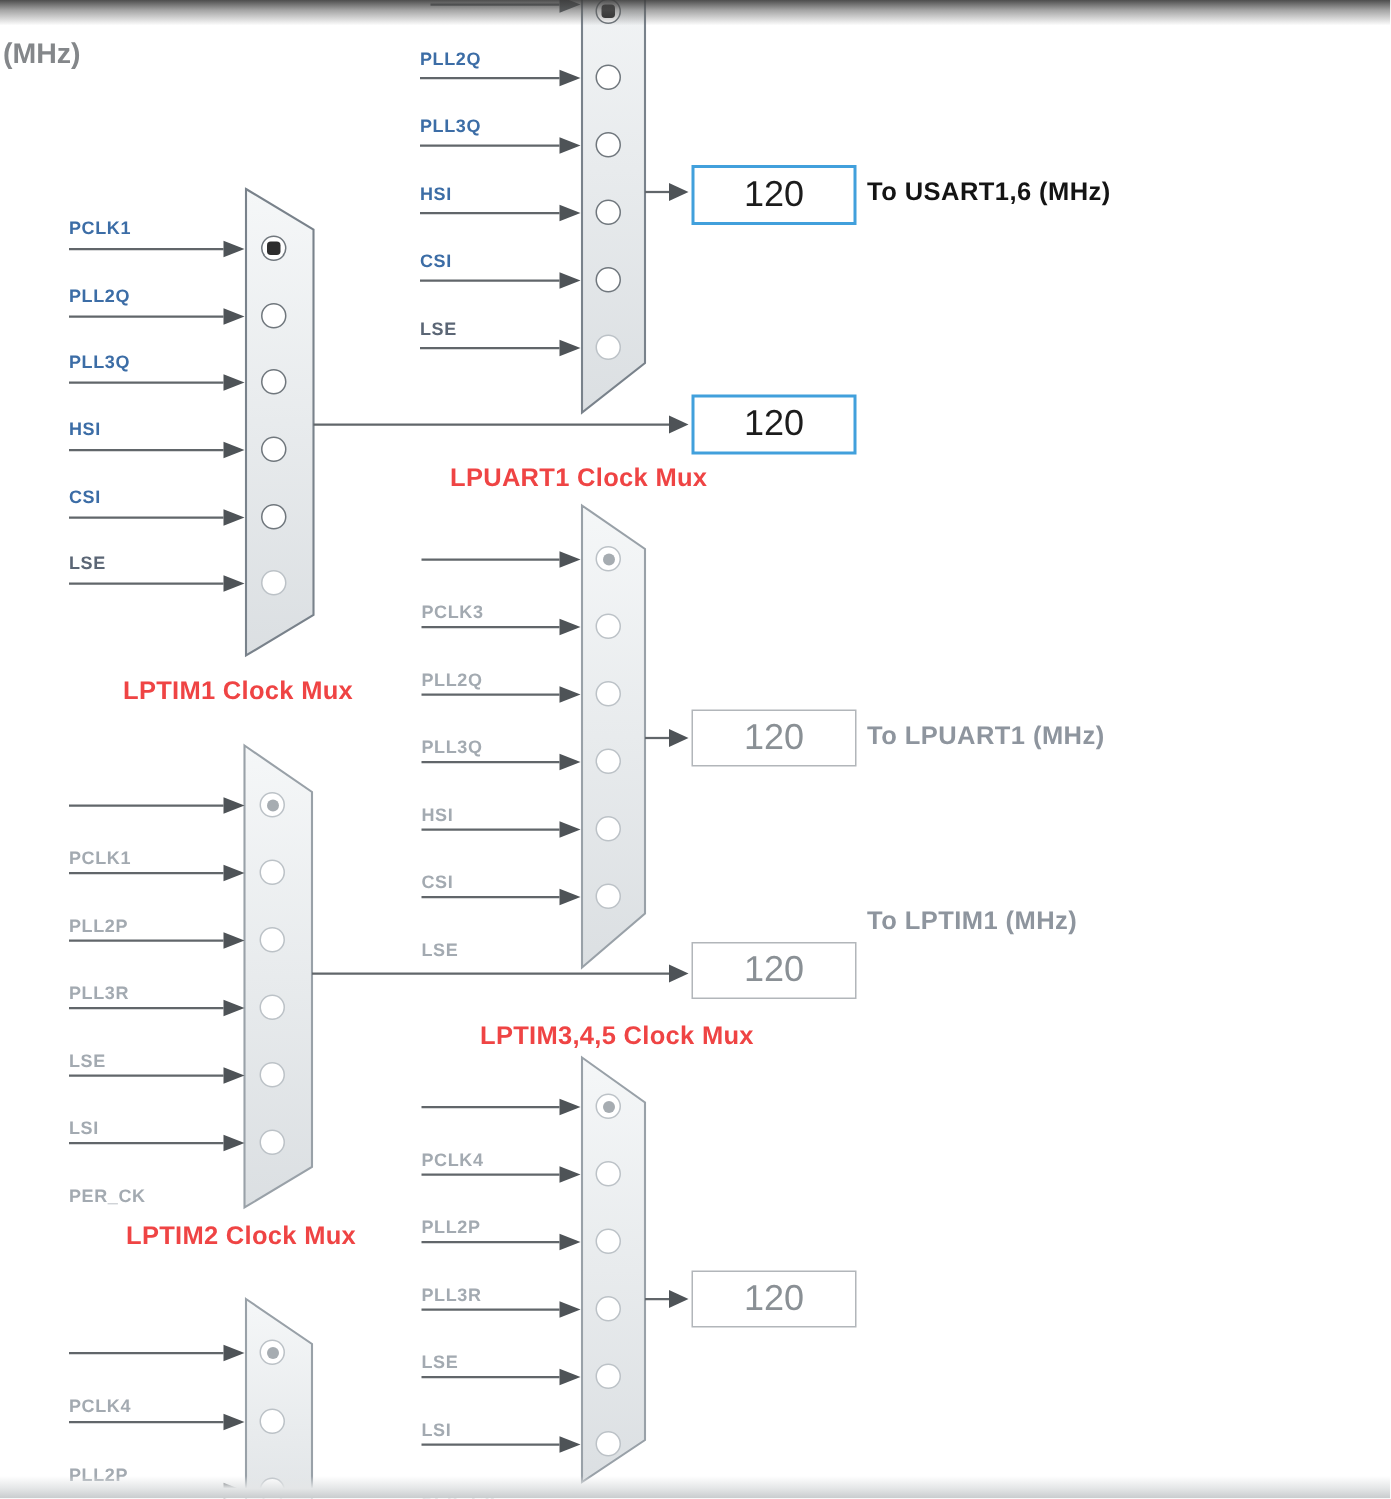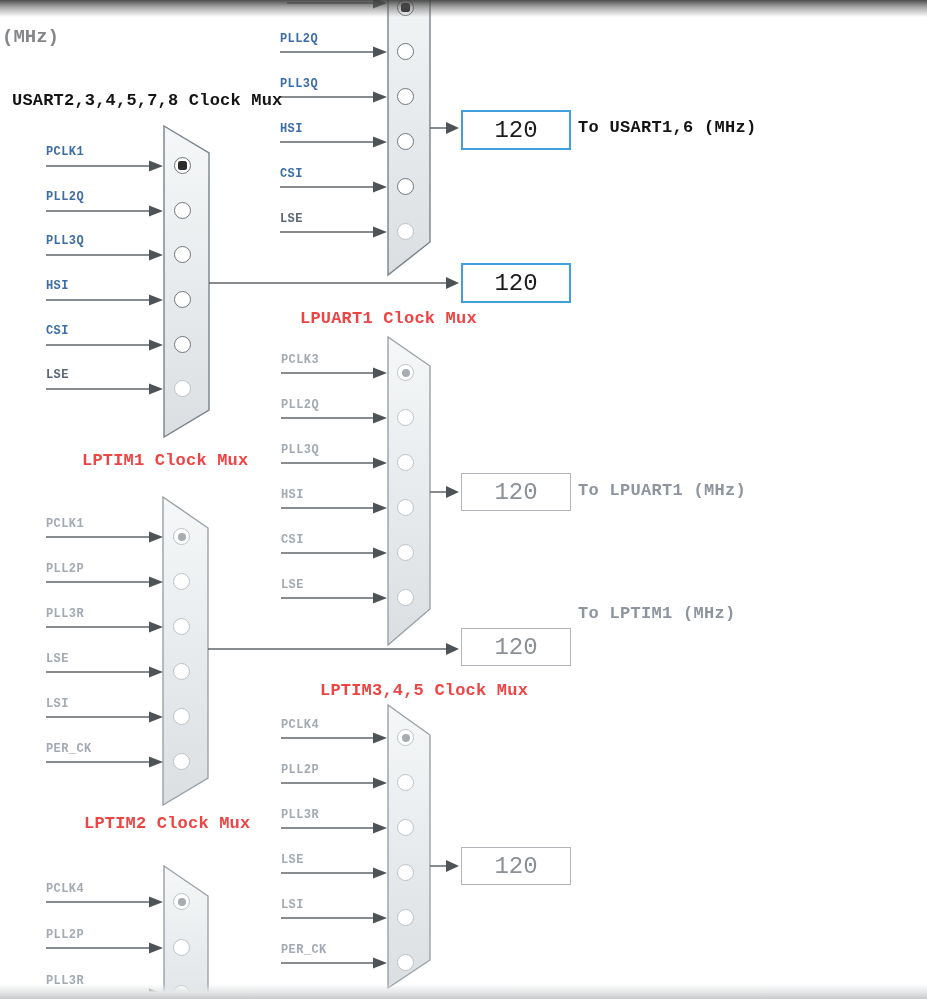--- a/index.html
+++ b/index.html
@@ -1,25 +1,25 @@
 <!DOCTYPE html>
 <html><head>
 <meta charset="utf-8">
 <style>
   html,body{margin:0;padding:0;background:#fff;}
   #screen{
     position:relative;width:927px;height:999px;overflow:hidden;background:#ffffff;
-    font-family:Liberation Mono, monospace;
+    font-family:Liberation Sans, sans-serif;
   }
   svg{position:absolute;left:0;top:0;}
   
   .sig{position:absolute;font-weight:bold;font-size:12px;line-height:20px;
        letter-spacing:.4px;color:#3c6da6;white-space:nowrap;}
   .sig.slate{color:#5b6675;}
-  .sig.gray{color:#a3aab1;}
+  .sig.gray{color:#a3aab1;margin-top:48px;}
   
   .title{position:absolute;font-weight:bold;font-size:17px;line-height:19px;
          letter-spacing:.2px;color:#ef4444;white-space:nowrap;}
   .title.black{color:#141414;}
   
   .vbox{position:absolute;width:110px;height:40px;box-sizing:border-box;
         border:2px solid #41a0dc;background:#fff;display:flex;align-items:center;
         justify-content:center;font-size:24px;color:#1c1c1c;}
   .vbox.gray{border:1px solid #b2b6ba;height:38px;color:#8a9095;}
   
@@ -167,21 +167,20 @@
         <polygon points="446,486 446,498 459,492" stroke="none"></polygon>
       <line x1="208" y1="649" x2="446" y2="649"></line>
         <polygon points="446,643 446,655 459,649" stroke="none"></polygon>
       <line x1="430" y1="866" x2="446" y2="866"></line>
         <polygon points="446,860 446,872 459,866" stroke="none"></polygon>
     </g>
   </svg>
 
   <div class="unit">(MHz)</div>
 
-  <div class="title black" style="left:12px;top:91px">USART2,3,4,5,7,8 Clock Mux</div>
   <div class="title" style="left:300px;top:309px">LPUART1 Clock Mux</div>
   <div class="title" style="left:82px;top:451px">LPTIM1 Clock Mux</div>
   <div class="title" style="left:320px;top:681px">LPTIM3,4,5 Clock Mux</div>
   <div class="title" style="left:84px;top:814px">LPTIM2 Clock Mux</div>
 
   <div class="sig" style="left:280px;top:29px">PLL2Q</div>
   <div class="sig" style="left:280px;top:74px">PLL3Q</div>
   <div class="sig" style="left:280px;top:119px">HSI</div>
   <div class="sig" style="left:280px;top:164px">CSI</div>
   <div class="sig slate" style="left:280px;top:209px">LSE</div>

